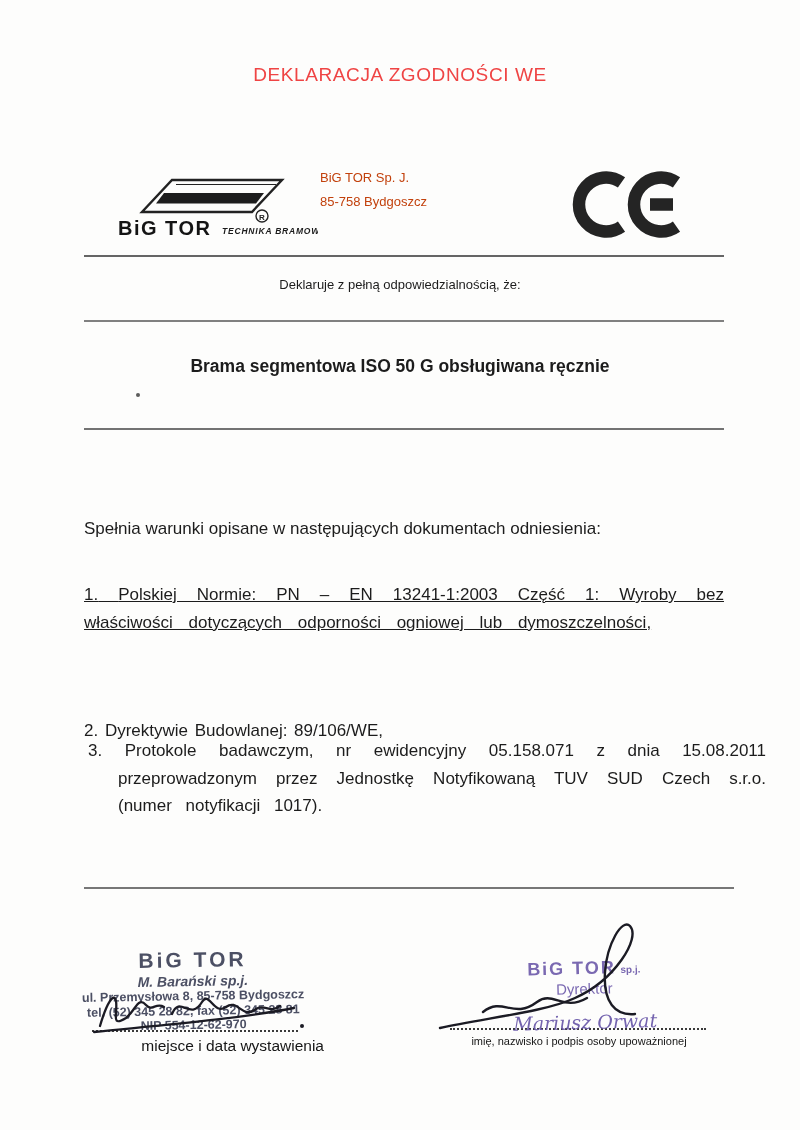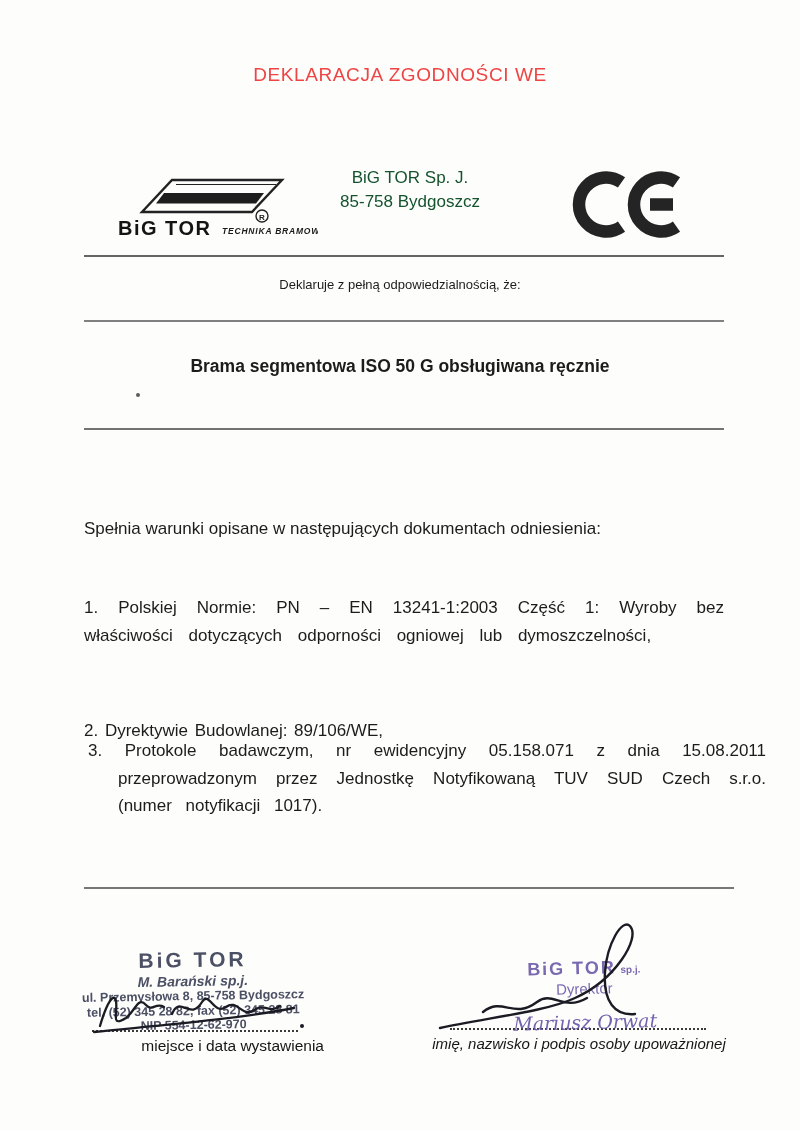--- a/index.html
+++ b/index.html
@@ -14,30 +14,30 @@
   }
   .rule { position:absolute; height:0; border-top:2px solid #4a4a4a; opacity:.85; }
   .rule-1 { top:255px; left:84px; width:640px; }
   .rule-2 { top:320px; left:84px; width:640px; border-top-color:#6a6a6a; }
   .rule-3 { top:428px; left:84px; width:640px; border-top-color:#5a5a5a; }
   .rule-4 { top:887px; left:84px; width:650px; border-top-color:#5f5f5f; }
 
   .logo-svg { position:absolute; left:110px; top:176px; }
   .address {
     position:absolute; left:320px; top:166px; width:180px;
-    text-align:center; font-size:17px; line-height:23.5px; color:#14532d;
+    text-align:left; font-size:13px; line-height:23.5px; color:#c2410c;
   }
   .ce-svg { position:absolute; left:569px; top:166px; }
 
   .decl-line { position:absolute; top:277px; left:0; width:100%; text-align:center; font-size:13px; }
   .product-line { position:absolute; top:356px; left:0; width:100%; text-align:center; font-size:17.5px; font-weight:bold; }
   .intro-line { position:absolute; top:519px; left:84px; width:650px; font-size:17px; }
 
   .ref { position:absolute; font-size:17px; line-height:27.5px; text-align:justify; }
-  .ref-1 { top:594px; left:84px; width:640px; word-spacing:11px; }
+  .ref-1 { top:581px; left:84px; width:640px; word-spacing:11px;text-decoration:underline; }
   .ref-2 { top:669px; left:84px; width:650px; word-spacing:2px;margin-top:48px; }
   .ref-3 { top:737px; left:88px; width:648px; word-spacing:9px; padding-left:30px; text-indent:-30px; }
 
   .speck { position:absolute; background:#333; border-radius:50%; opacity:.8; }
   .speck-1 { left:136px; top:393px; width:4px; height:4px; }
 
   .stamp-left {
     position:absolute; left:62px; top:948px; width:262px; text-align:center;
     color:#3e4258; transform:rotate(-1deg); z-index:3; opacity:.92;
   }
@@ -60,21 +60,21 @@
   .sig-svg { position:absolute; z-index:5; }
   .sig-left-svg { left:52px; top:972px; }
   .sig-right-svg { left:415px; top:910px; }
 
   .dotted { position:absolute; height:0; border-bottom:2.5px dotted #3a3a3a; z-index:2; }
   .dotted-left { left:92px; top:1030px; width:206px; }
   .dotted-right { left:450px; top:1028px; width:256px; }
 
   .caption { position:absolute; text-align:center; font-size:15.5px; color:#161616; }
   .caption-left { left:56px; top:1037px; width:268px;text-align:right; }
-  .caption-right { left:420px; top:1035px; width:318px; font-size:15px;font-style:italic; }
+  .caption-right { left:420px; top:1035px; width:318px; font-size:11px; }
 </style>
 </head>
 <body>
 
 <div class="page">
 
   <div class="title">DEKLARACJA ZGODNOŚCI WE</div>
 
   <svg class="logo-svg" width="208" height="66" viewBox="0 0 208 66">
     <path d="M62 4 L172 4 L142 36 L32 36 Z" fill="none" stroke="#222" stroke-width="2.4"></path>

